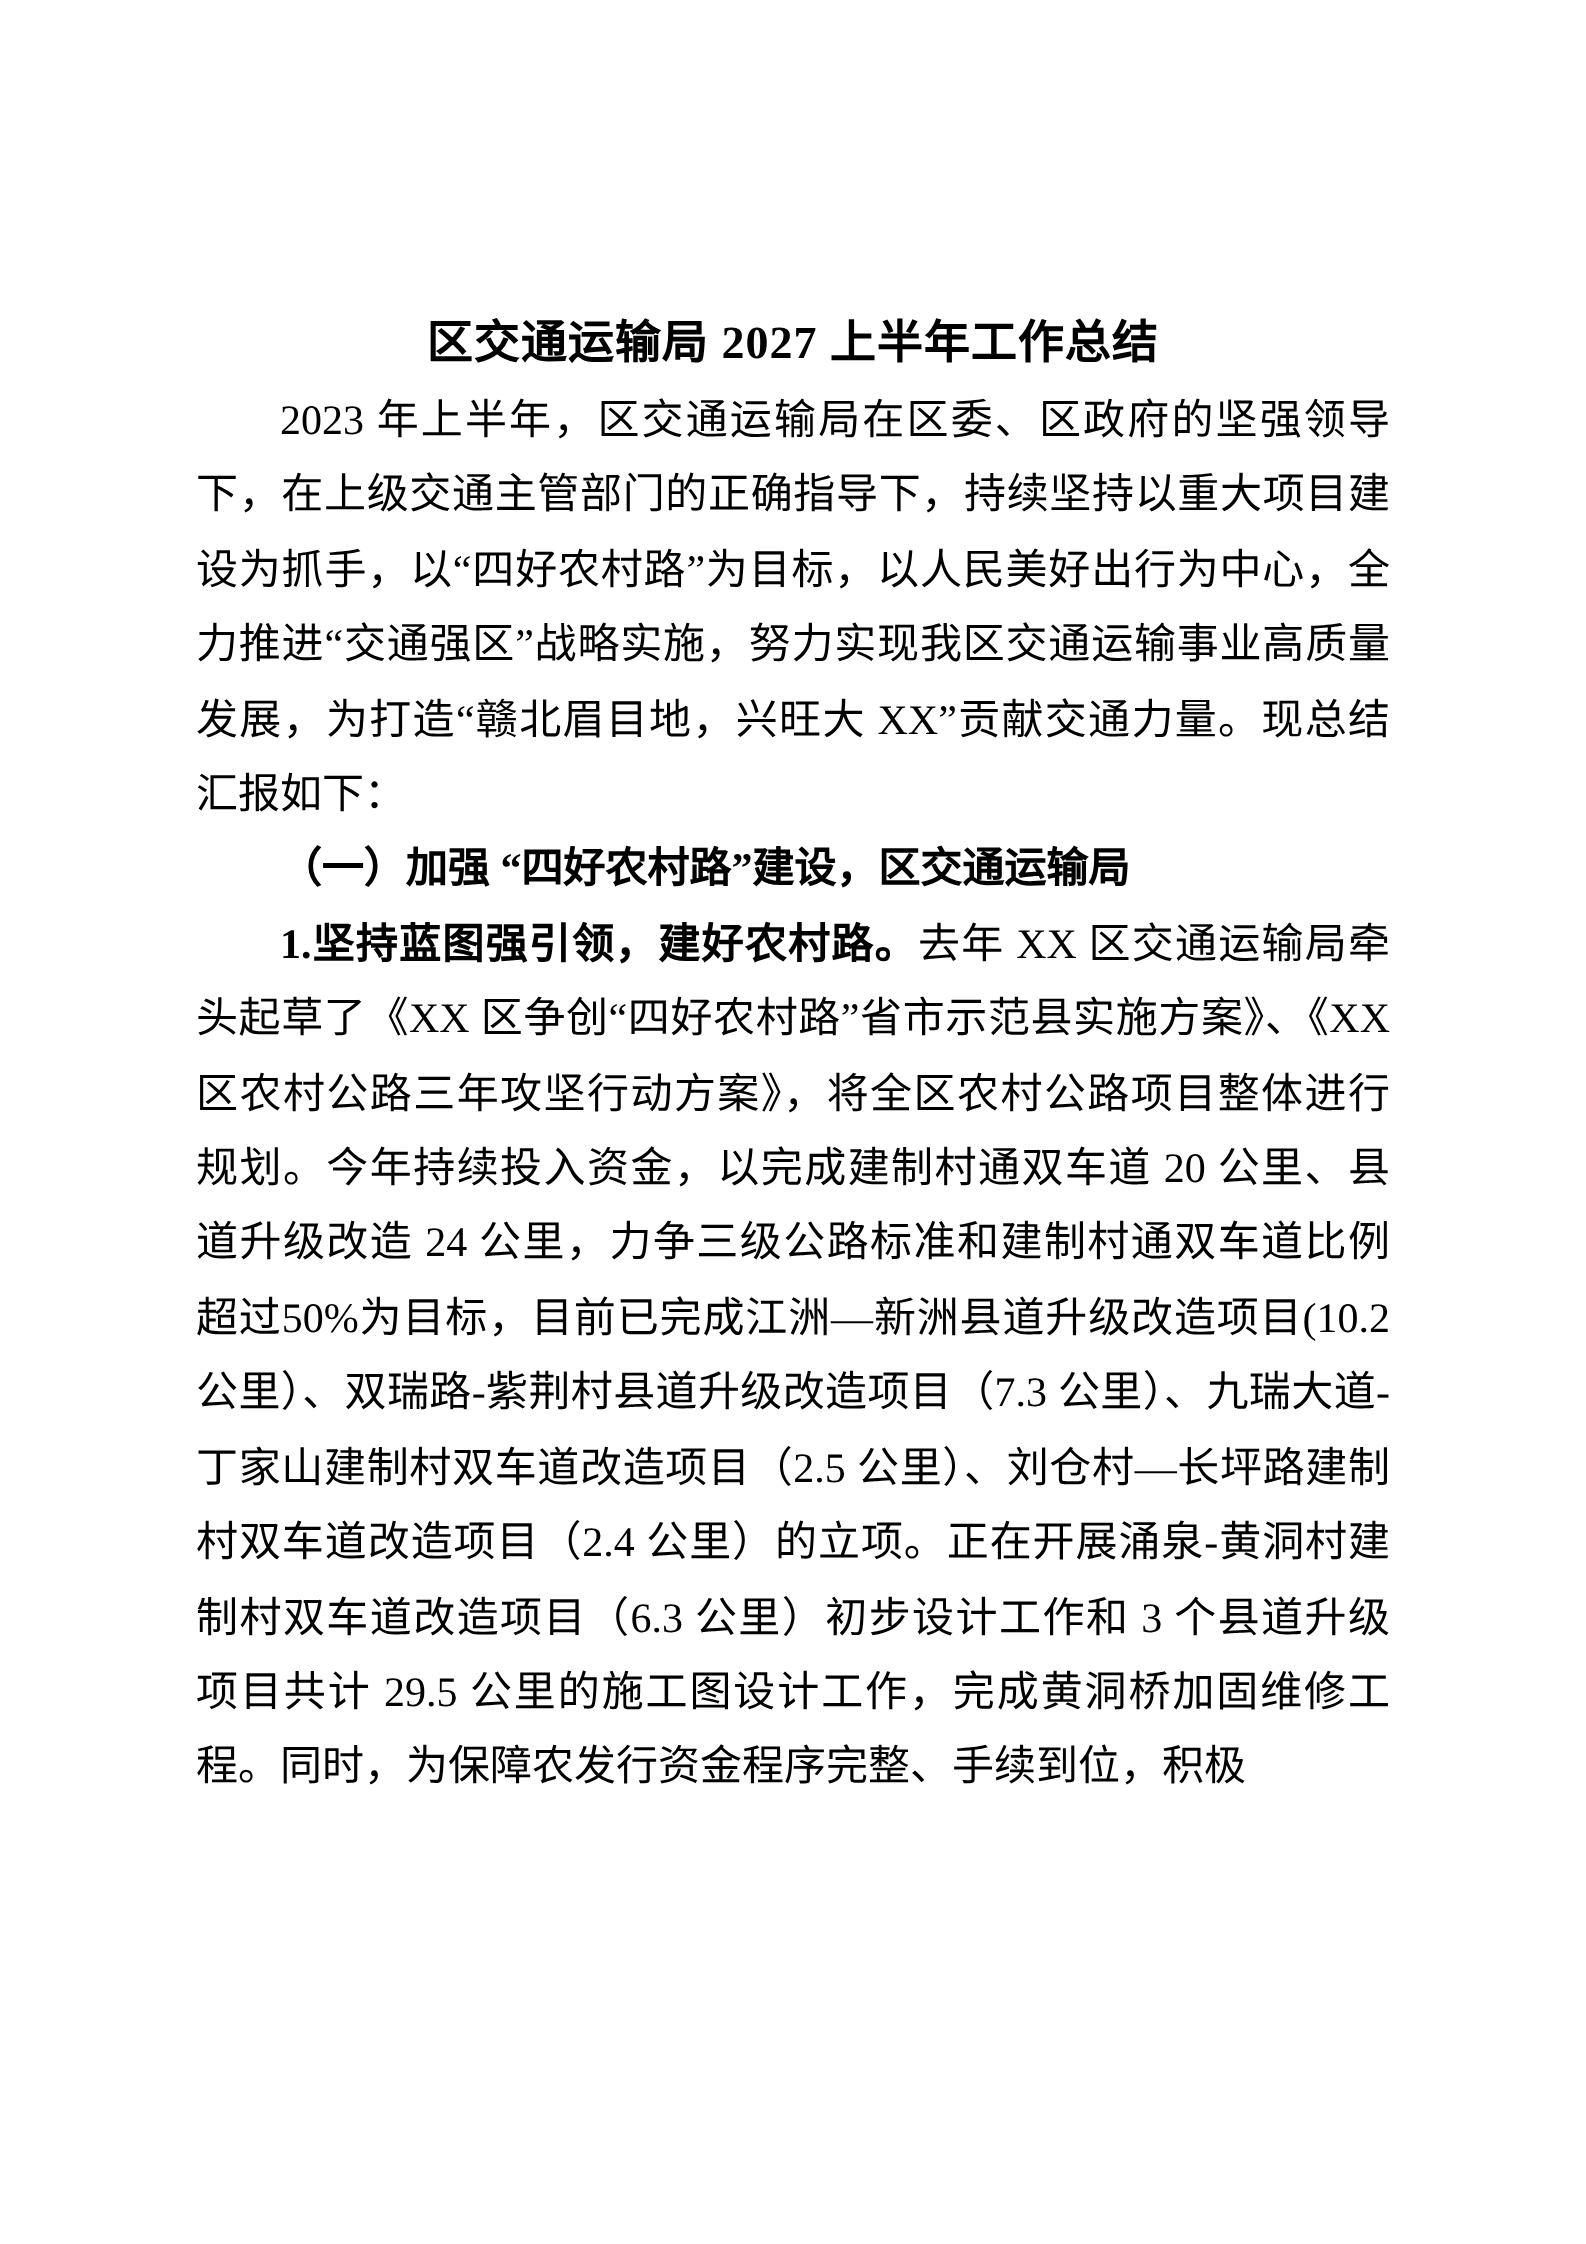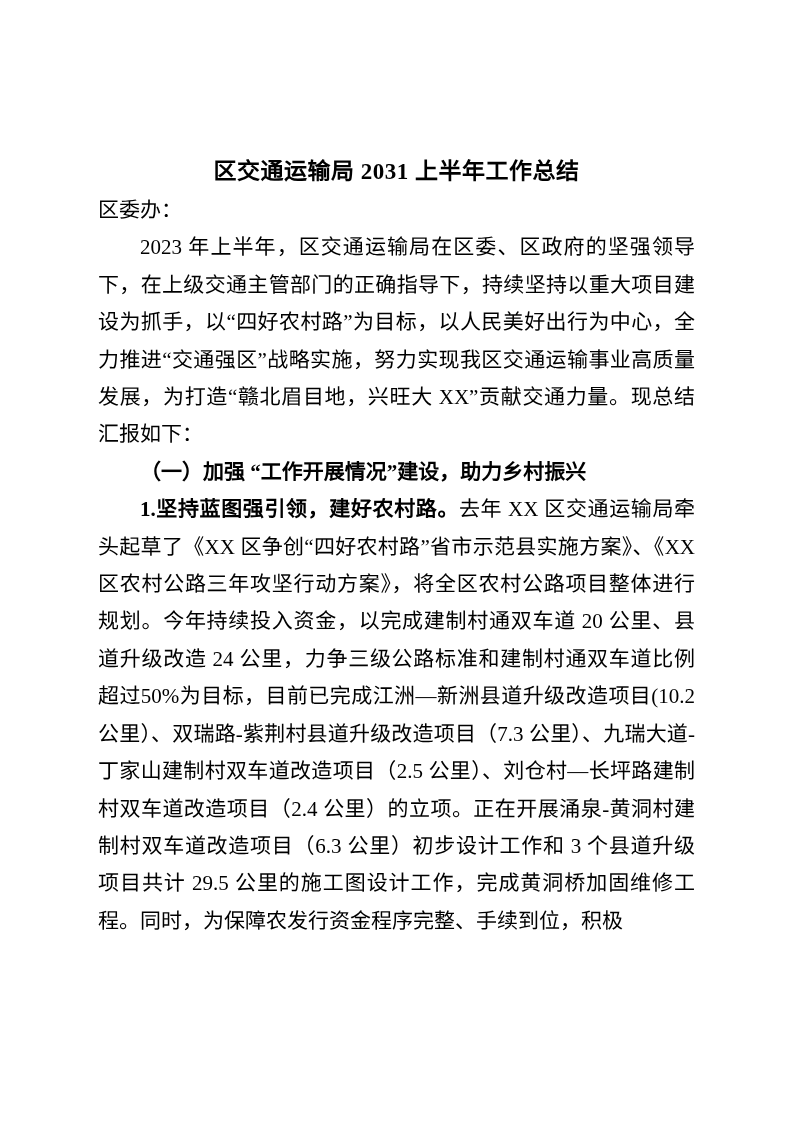--- a/index.html
+++ b/index.html
@@ -46,25 +46,24 @@
   .bold {
     font-weight: 700;
   }
 </style>
 </head>
 <body>
 
 <div class="page">
   <div class="content">
 
-    <h1 class="doc-title">区交通运输局 2031 上半年工作总结</h1>
+    <h1 class="doc-title">区交通运输局 2027 上半年工作总结</h1>
 
-    <p class="para">区委办：</p>
 
     <p class="para indent-2">2023 年上半年，区交通运输局在区委、区政府的坚强领导下，在上级交通主管部门的正确指导下，持续坚持以重大项目建设为抓手，以“四好农村路”为目标，以人民美好出行为中心，全力推进“交通强区”战略实施，努力实现我区交通运输事业高质量发展，为打造“赣北眉目地，兴旺大 XX”贡献交通力量。现总结汇报如下：</p>
 
 
-    <p class="para indent-2 bold">（一）加强 “工作开展情况”建设，助力乡村振兴</p>
+    <p class="para indent-2 bold">（一）加强 “四好农村路”建设，区交通运输局</p>
 
     <p class="para indent-2"><span class="bold">1.坚持蓝图强引领，建好农村路。</span><span>去年 XX 区交通运输局牵头起草了《XX 区争创“四好农村路”省市示范县实施方案》、《XX 区农村公路三年攻坚行动方案》，将全区农村公路项目整体进行规划。今年持续投入资金，以完成建制村通双车道 20 公里、县道升级改造 24 公里，力争三级公路标准和建制村通双车道比例超过50%为目标，目前已完成江洲—新洲县道升级改造项目(10.2 公里）、双瑞路-紫荆村县道升级改造项目（7.3 公里）、九瑞大道-丁家山建制村双车道改造项目（2.5 公里）、刘仓村—长坪路建制村双车道改造项目（2.4 公里）的立项。正在开展涌泉-黄洞村建制村双车道改造项目（6.3 公里）初步设计工作和 3 个县道升级项目共计 29.5 公里的施工图设计工作，完成黄洞桥加固维修工程。同时，为保障农发行资金程序完整、手续到位，积极</span></p>
 
   </div>
 </div>
 
 </body></html>

